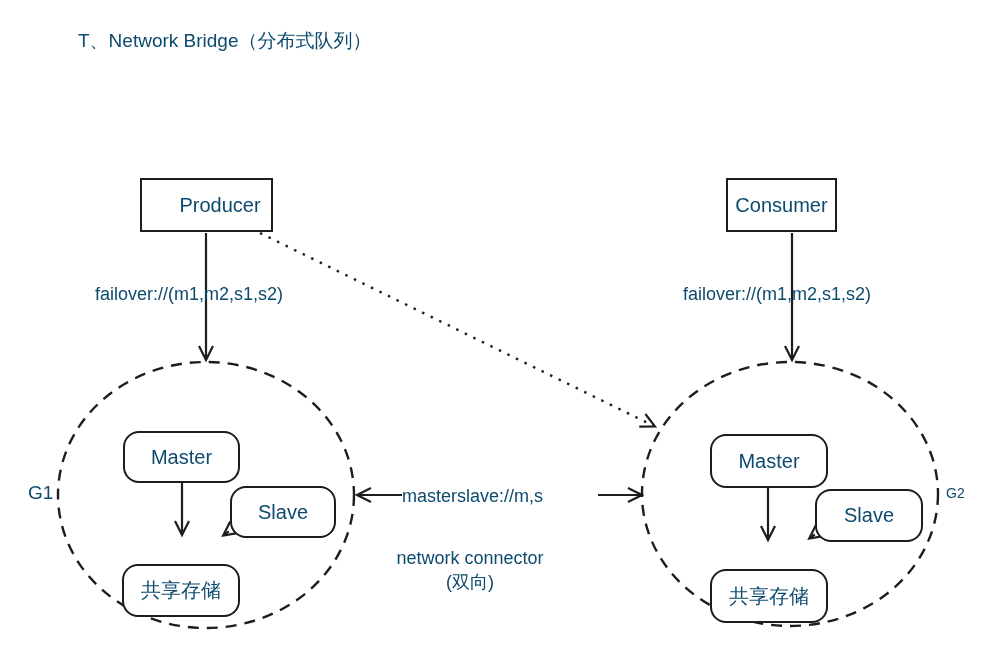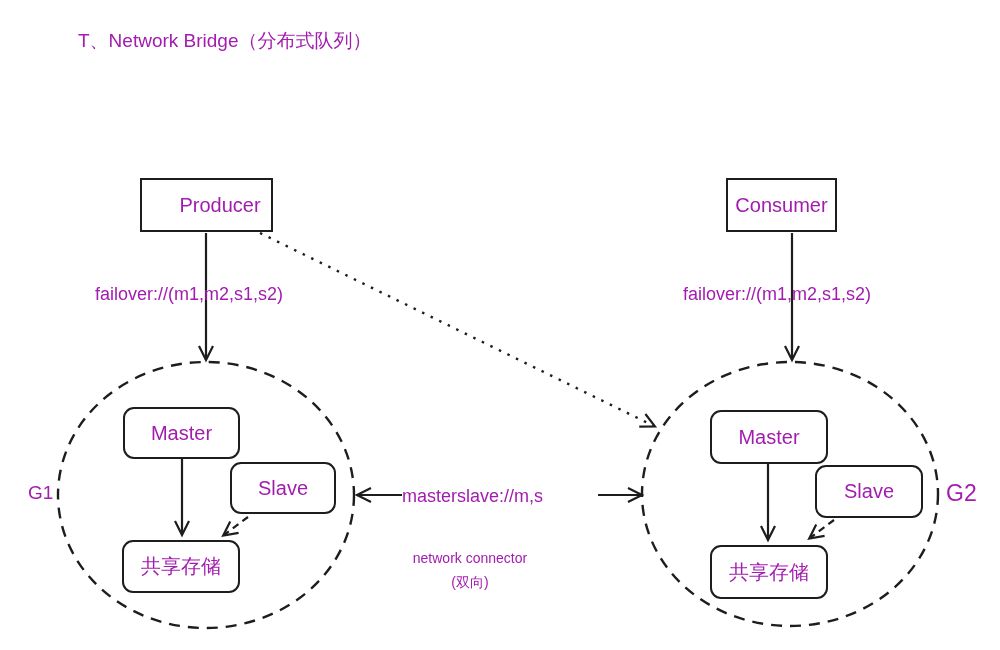--- a/index.html
+++ b/index.html
@@ -6,21 +6,21 @@
     margin: 0;
     padding: 0;
     background: #ffffff;
   }
   .stage {
     position: relative;
     width: 1000px;
     height: 650px;
     background: #ffffff;
     font-family: "Liberation Sans", "DejaVu Sans", sans-serif;
-    color: #a21caf;
+    color: #0c4a6e;
     overflow: hidden;
   }
   .layer {
     position: absolute;
     left: 0;
     top: 0;
     width: 1000px;
     height: 650px;
   }
   .lbl {
@@ -31,42 +31,42 @@
   .box {
     position: absolute;
     display: flex;
     align-items: center;
     justify-content: center;
     border: 2px solid #1d1d1d;
     background: #ffffff;
     font-size: 20px;
     box-sizing: border-box;
   }
-  .round { border-radius: 11px; }
+  .round { border-radius: 16px; margin-top: 24px; }
 
   .title          { left: 78px;  top: 30px;  font-size: 19px; }
   .producer-box   { left: 140px; top: 178px; width: 133px; height: 54px; padding-left: 27px; }
   .consumer-box   { left: 726px; top: 178px; width: 111px; height: 54px; }
   .failover-left  { left: 95px;  top: 283px; font-size: 18px; }
   .failover-right { left: 683px; top: 283px; font-size: 18px; }
   .g1-name        { left: 28px;  top: 482px; font-size: 19px; }
-  .g2-name        { left: 946px; top: 482px; font-size: 23px; }
+  .g2-name        { left: 946px; top: 482px; font-size: 14px; }
   .g1-master      { left: 123px; top: 407px; width: 117px; height: 52px; }
   .g1-slave       { left: 230px; top: 462px; width: 106px; height: 52px; }
   .g1-storage     { left: 122px; top: 540px; width: 118px; height: 53px; }
   .g2-master      { left: 710px; top: 410px; width: 118px; height: 54px; }
   .g2-slave       { left: 815px; top: 465px; width: 108px; height: 53px; }
   .g2-storage     { left: 710px; top: 545px; width: 118px; height: 54px; }
   .ms-label {
     left: 402px; top: 485px; width: 196px;
     background: #ffffff; font-size: 18px;
   }
   .netconn {
     left: 370px; top: 546px; width: 200px;
-    text-align: center; font-size: 14px; line-height: 24px;
+    text-align: center; font-size: 18px; line-height: 24px;
   }
 </style>
 </head>
 <body>
 
 <div class="stage">
 
   <svg class="layer" viewBox="0 0 1000 650" xmlns="http://www.w3.org/2000/svg">
     <defs>
       <marker id="ah-end" markerUnits="userSpaceOnUse" markerWidth="22" markerHeight="22" refX="16" refY="10" orient="auto">

